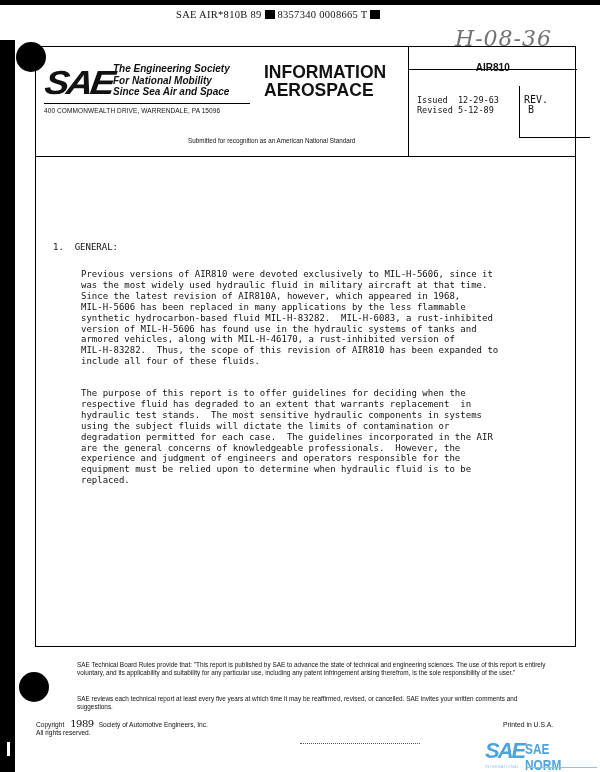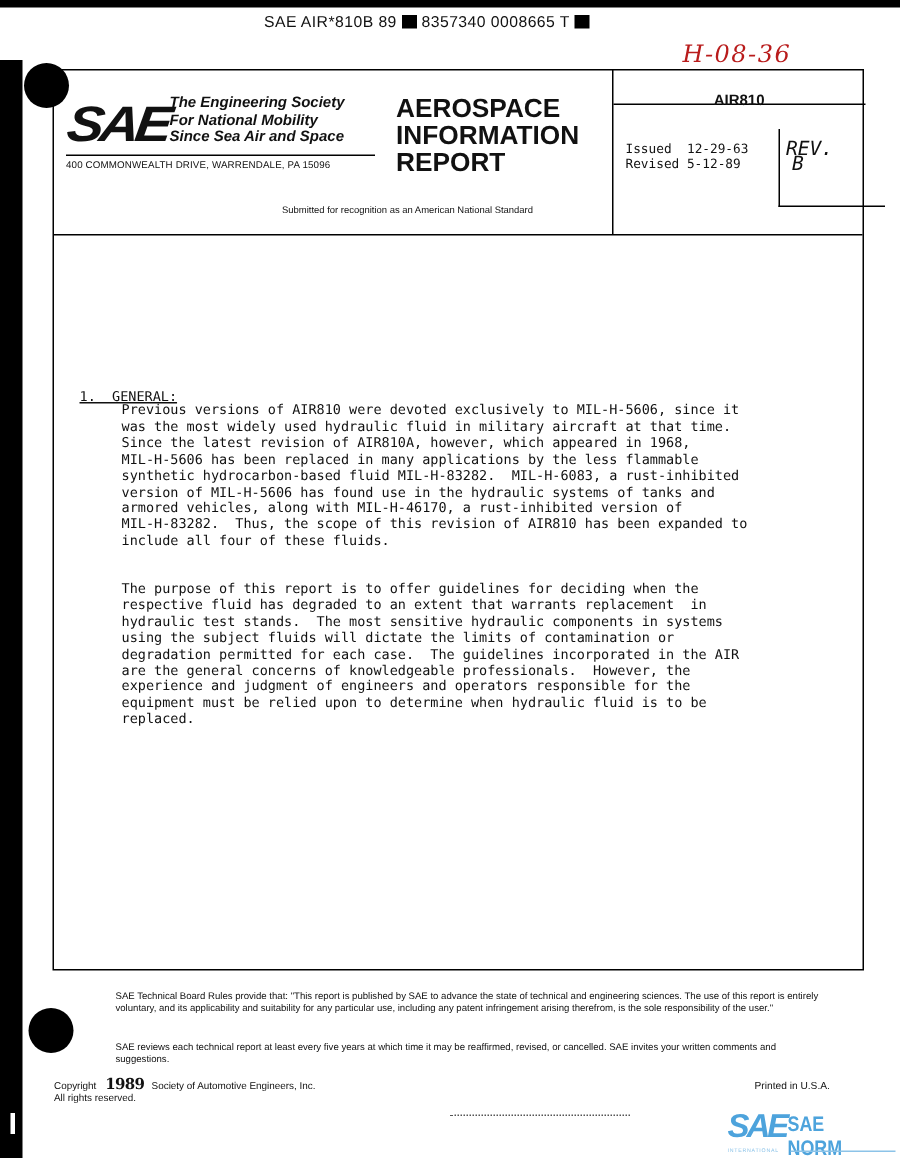--- a/index.html
+++ b/index.html
@@ -7,31 +7,31 @@
   body { position: relative; font-family: "Liberation Sans", sans-serif; color: #111; }
 
   .scan-stamp {
     position: absolute; left: 0; top: 0; width: 600px; height: 26px;
   }
   .scan-stamp .topbar {
     position: absolute; left: 0; top: 0; width: 600px; height: 5px; background: #000;
   }
   .scan-stamp .stamp-text {
     position: absolute; left: 176px; top: 9px;
-    font-family: Liberation Sans, sans-serif; font-size: 10.5px; letter-spacing: 0.3px;
+    font-family: Liberation Serif, serif; font-size: 10.5px; letter-spacing: 0.3px;
     white-space: pre;
   }
   .scan-stamp .stamp-block {
     display: inline-block; width: 10px; height: 9px; background: #000; vertical-align: -1px;
   }
 
   .handwritten {
     position: absolute; left: 455px; top: 26px;
-    font-family: "DejaVu Serif", serif; font-style: italic; font-size: 16px; letter-spacing: 1px;
-    color: #b91c1c;
+    font-family: "DejaVu Serif", serif; font-style: italic; font-size: 22px; letter-spacing: 1px;
+    color: #737373;
   }
 
   .binder-bar {
     position: absolute; left: 0; top: 40px; width: 15px; height: 732px; background: #000;
   }
   .binder-notch {
     position: absolute; left: 7px; top: 742px; width: 3px; height: 14px; background: #fff;
   }
   .punch-hole {
     position: absolute; width: 30px; height: 30px; border-radius: 50%; background: #000;
@@ -81,56 +81,56 @@
     border-bottom: 1.5px solid #000;
     font-weight: bold; font-size: 10px; text-align: center; line-height: 44px;
   }
   .dates {
     position: absolute; left: 8px; top: 49px;
     font-family: "DejaVu Sans Mono", monospace; font-size: 8.5px; line-height: 10px; white-space: pre;
   }
   .rev-box {
     position: absolute; left: 110px; top: 40px; width: 71px; height: 52px;
     border-left: 1.5px solid #000; border-bottom: 1.5px solid #000;
-    font-family: "DejaVu Sans Mono", monospace; font-size: 13px; line-height: 10px;
-    padding-left: 4px; padding-top: 9px; font-style: italic;
+    font-family: "DejaVu Sans Mono", monospace; font-size: 10px; line-height: 10px;
+    padding-left: 4px; padding-top: 9px;
   }
   .title-row {
     position: absolute; left: 0; top: 110px; width: 100%; height: 72px;
     border-bottom: 1.5px solid #000;
   }
   .doc-title {
     position: absolute; left: 0; top: 20px; width: 100%; text-align: center;
     font-family: "DejaVu Sans Mono", monospace; font-size: 9px; line-height: 10.5px; white-space: pre;
     padding-left: 20px;
   }
   .body-area {
     position: absolute; left: 0; top: 182px; width: 100%;
     font-family: "DejaVu Sans Mono", monospace; font-size: 9px; line-height: 10.9px;
   }
   .section-heading {
-    position: absolute; left: 17px; top: 31px; white-space: pre; text-decoration: underline;
+    position: absolute; left: 17px; top: 13px; white-space: pre;
   }
   .para {
     position: absolute; left: 45px; width: 480px; white-space: pre;
   }
   .para-1 { top: 40px; }
   .para-2 { top: 159px; }
 
   .footer-notice {
     position: absolute; left: 77px; width: 470px;
     font-family: "Liberation Sans", sans-serif; font-size: 6.4px; line-height: 8px; color: #111;
   }
   .notice-1 { top: 661px; }
   .notice-2 { top: 695px; }
   .copyright {
     position: absolute; left: 36px; top: 720px; font-size: 6.6px; line-height: 8px;
   }
   .copyright .year {
-    font-family: "DejaVu Serif", serif; font-size: 10px; font-weight: bold; margin: 0 5px 0 6px;
+    font-family: "DejaVu Serif", serif; font-size: 10px; font-weight: normal; margin: 0 5px 0 6px;
     letter-spacing: -0.5px;
   }
   .printed {
     position: absolute; left: 503px; top: 721px; font-size: 6.8px;
   }
   .tiny-line {
     position: absolute; left: 300px; top: 743px; width: 120px; height: 2px;
     border-top: 1px dotted #555;
   }
   .watermark {
@@ -174,23 +174,22 @@
       <div class="sae-logo">SAE</div>
       <div class="society-lines">
         <div>The Engineering Society</div>
         <div>For National Mobility</div>
         <div>Since Sea Air and Space</div>
       </div>
       <div class="addr-rule"></div>
       <div class="address">400 COMMONWEALTH DRIVE, WARRENDALE, PA 15096</div>
     </div>
     <div class="doc-type">
+      <div>INFORMATION</div>
       <div>AEROSPACE</div>
-      <div>INFORMATION</div>
-      <div>REPORT</div>
     </div>
     <div class="submitted">Submitted for recognition as an American National Standard</div>
 
     <div class="id-box">
       <div class="id-number">AIR810</div>
       <div class="dates"><span>Issued</span>  <span>12-29-63</span>
 <span>Revised</span> <span>5-12-89</span></div>
       <div class="rev-box">
         <div>REV.</div>
         <div style="padding-left:4px">B</div>

